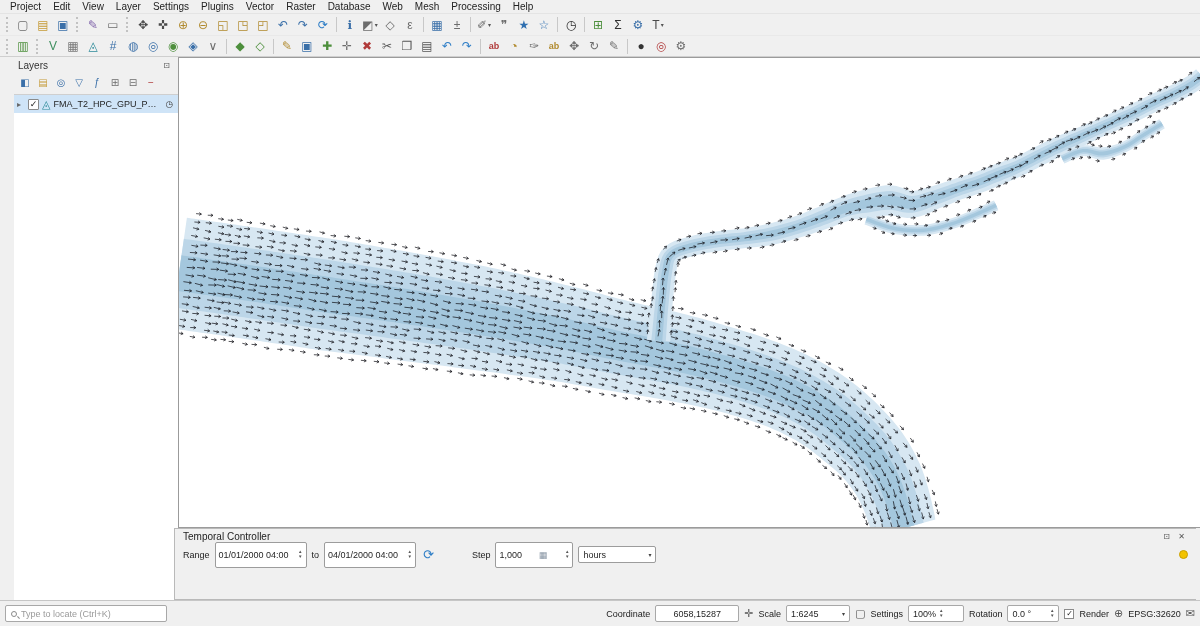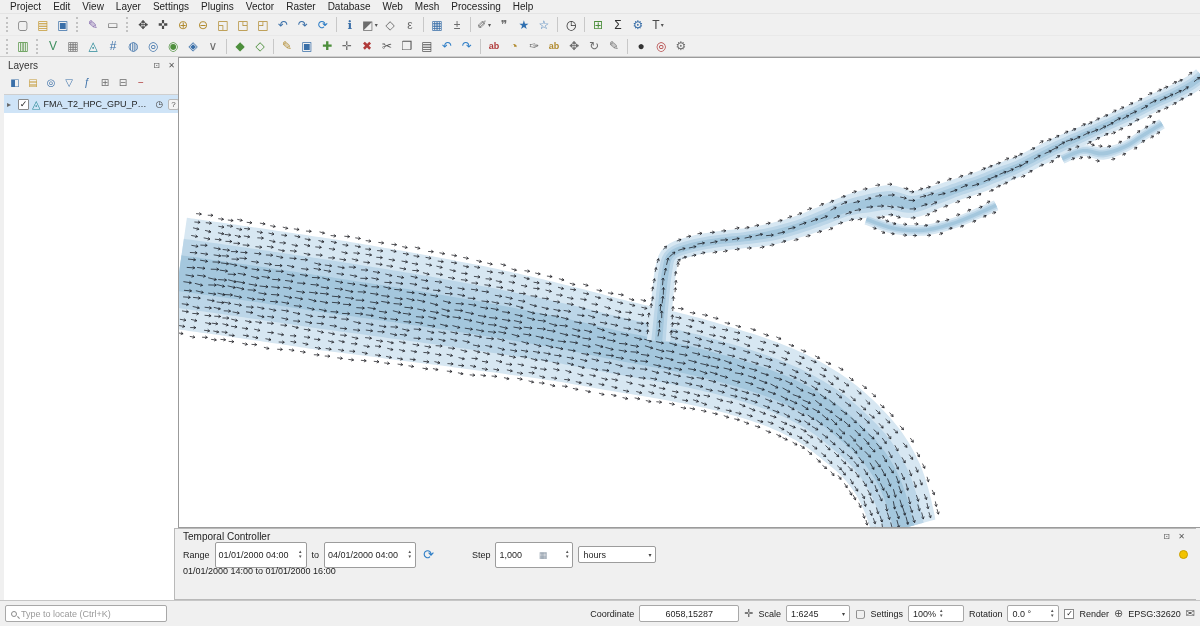--- a/index.html
+++ b/index.html
@@ -13,21 +13,21 @@
   
   .toolbar{position:absolute;left:0;width:100%;height:22px;background:#f0f0f0;display:flex;align-items:center;padding-left:3px}
   #toolbar1{top:14px;height:22px;border-bottom:1px solid #e9e9e9}
   #toolbar2{top:36px;height:21px;border-bottom:1px solid #cfcfcf}
   .tbtn{min-width:20px;height:19px;display:inline-flex;align-items:center;justify-content:center;font-size:12px;border-radius:2px;flex:none}
   .tbtn .caret{font-size:6px;color:#555;margin-left:1px}
   .tsep{width:1px;height:15px;background:#c8c8c8;margin:0 3px;flex:none}
   .grip{width:4px;height:15px;border-left:2px dotted #c2c2c2;margin:0 3px;flex:none}
 
   
-  #layers-panel{position:absolute;left:4px;top:57px;width:178px;height:543px;background:#f0f0f0}
+  #layers-panel{position:absolute;left:14px;top:57px;width:178px;height:543px;background:#f0f0f0}
   .panel-header{height:16px;display:flex;align-items:center;padding:0 4px}
   .panel-title{flex:1;font-size:10px;color:#333}
   .panel-btn{width:13px;height:13px;font-size:8px;color:#555;display:inline-flex;align-items:center;justify-content:center;margin-left:2px}
   #layers-toolbar{height:19px;display:flex;align-items:center;gap:2px;padding:0 3px}
   .lbtn{width:16px;height:16px;display:inline-flex;align-items:center;justify-content:center;font-size:10px;border-radius:2px;flex:none}
   #layer-tree{position:absolute;left:0;top:37px;right:0;bottom:0;background:#fff;border-top:1px solid #cfcfcf}
   .layer-row{display:flex;align-items:center;gap:3px;height:18px;padding:0 3px;background:#cfe4f7;font-size:9px}
   .expand{color:#666;font-size:8px;width:8px;flex:none}
   .cb{width:11px;height:11px;background:#fff;border:1px solid #8a8a8a;border-radius:1px;display:inline-flex;align-items:center;justify-content:center;flex:none}
   .cb i{font-style:normal;font-size:9px;font-weight:bold;color:#222;line-height:9px}
@@ -68,21 +68,21 @@
 
   
   #statusbar{position:absolute;left:0;top:600px;width:100%;height:26px;background:#f0f0f0;border-top:1px solid #c6c6c6;display:flex;align-items:center;padding:0 5px;gap:5px;font-size:9px}
   .locate{width:162px;height:17px;background:#fff;border:1px solid #a8a8a8;border-radius:2px;display:flex;align-items:center;gap:4px;padding:0 5px;color:#9a9a9a}
   .search-ic{width:6px;height:6px;border:1px solid #8a8a8a;border-radius:50%;position:relative;flex:none}
   .search-ic::after{content:"";position:absolute;left:5px;top:5px;width:3px;height:1px;background:#8a8a8a;transform:rotate(45deg)}
   .sb-spacer{flex:1}
   .sb-right{display:flex;align-items:center;gap:5px}
   .sb-lbl{color:#222;white-space:nowrap}
   .sb-box{height:17px;background:#fff;border:1px solid #a8a8a8;border-radius:2px;display:inline-flex;align-items:center;justify-content:center;padding:0 4px;font-size:9px;gap:2px;white-space:nowrap}
-  .coord{width:100px}
+  .coord{width:84px}
   .scale{width:64px;justify-content:space-between}
   .mag{width:56px;justify-content:flex-start}
   .rot{width:52px;justify-content:space-between}
   .sb-ic{color:#555;font-size:11px}
   .render-cb{width:10px;height:10px;border:1px solid #8a8a8a;background:#fff;display:inline-flex;align-items:center;justify-content:center;flex:none}
   .render-cb i{font-style:normal;font-size:8px;font-weight:bold;color:#222;line-height:8px}
 </style>
 </head>
 <body>
 
@@ -411,21 +411,20 @@
             <i>▲</i>
             <i>▼</i>
           </span>
       </div>
       <div class="combo">
         <span>hours</span>
         <span class="caret">▾</span>
       </div>
       <span class="yellow-badge"></span>
     </div>
-    <div class="t-status">01/01/2000 14:00 to 01/01/2000 16:00</div>
   </div>
 
   <div id="statusbar">
     <div class="locate">
       <span class="search-ic"></span>
       <span class="ph">Type to locate (Ctrl+K)</span>
     </div>
     <span class="sb-spacer"></span>
     <div class="sb-right">
       <span class="sb-lbl">Coordinate</span>

